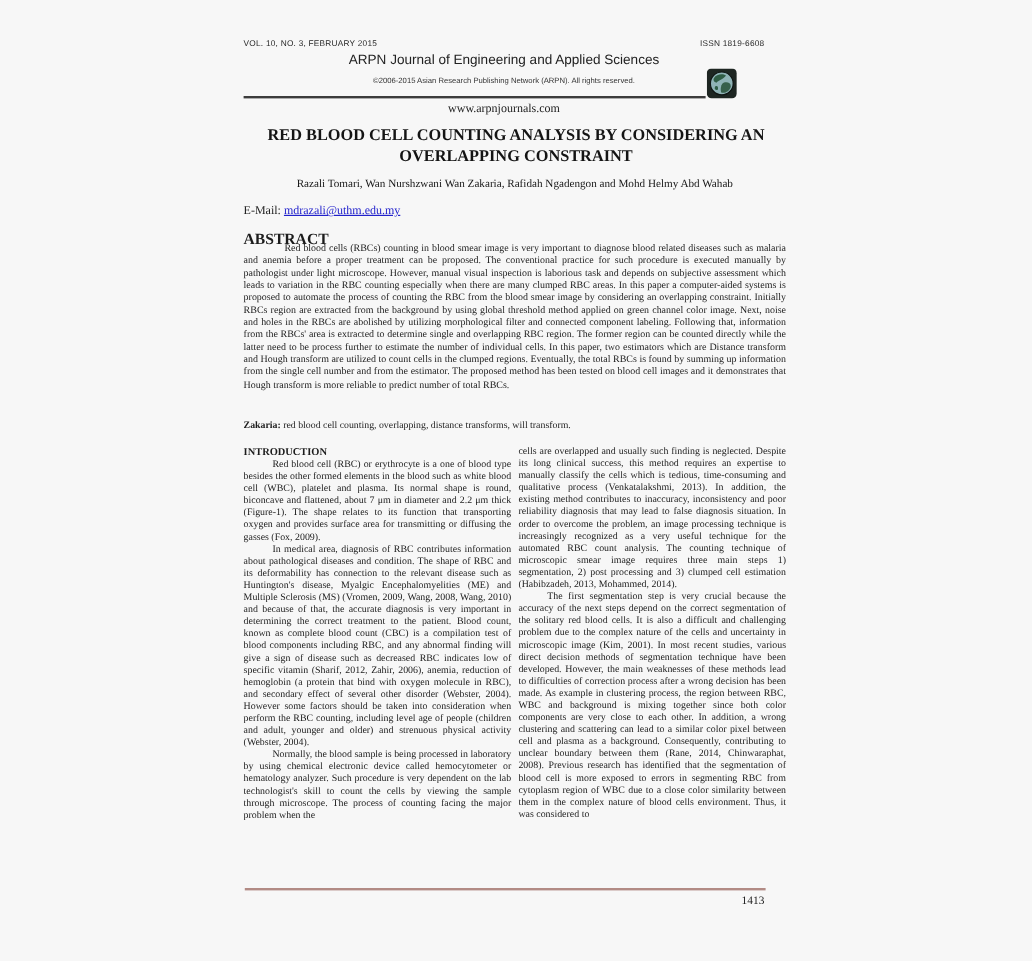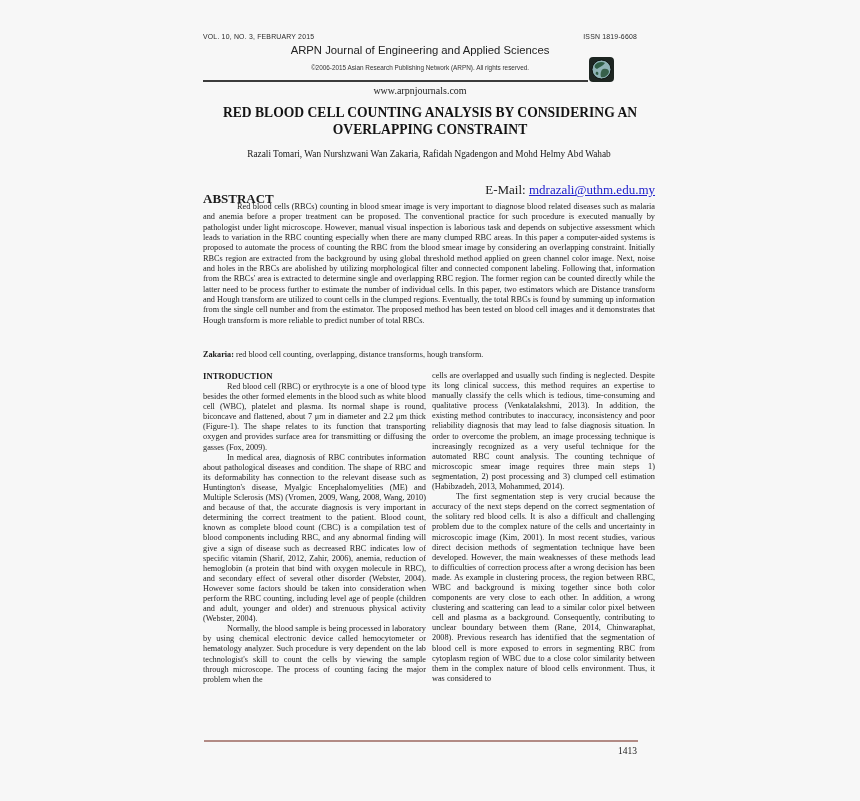--- a/index.html
+++ b/index.html
@@ -15,21 +15,21 @@
             font-family:"Liberation Sans", sans-serif;font-size:6.4px;color:#333;}
   .hdr-rule{position:absolute;left:203px;top:80px;width:385px;height:2px;background:#3c3c3c;}
   .hdr-logo{position:absolute;left:589px;top:57px;width:25px;height:25px;}
   .hdr-site{position:absolute;left:203px;top:85px;width:434px;text-align:center;font-size:10px;color:#222;}
 
   
   .title{position:absolute;left:208px;top:104px;width:444px;text-align:center;
          font-size:13.6px;line-height:17px;font-weight:bold;margin:0;color:#141414;}
   .authors{position:absolute;left:203px;top:149px;width:452px;text-align:center;font-size:9.3px;color:#161616;}
   .affil{position:absolute;left:203px;top:161px;width:452px;text-align:center;font-size:7.6px;color:#222;}
-  .email-line{position:absolute;left:203px;top:182px;width:452px;text-align:right;font-size:13px;color:#222;}
+  .email-line{position:absolute;left:203px;top:170px;width:452px;text-align:left;font-size:10px;color:#222;}
   .email-line a{color:#2222cc;text-decoration:underline;}
 
   
   .abs-head{position:absolute;left:203px;top:191px;font-size:13px;font-weight:bold;}
   .abs-body{position:absolute;left:203px;top:202px;width:452px;margin:0;text-align:justify;
             font-size:8.3px;line-height:10.35px;text-indent:34px;}
   .kw{position:absolute;left:203px;top:350px;width:452px;margin:0;font-size:8.2px;}
 
   
   .cols{position:absolute;left:203px;top:371px;width:452px;display:flex;gap:6px;}
@@ -73,21 +73,21 @@
   <h1 class="title">RED BLOOD CELL COUNTING ANALYSIS BY CONSIDERING AN OVERLAPPING CONSTRAINT</h1>
   <div class="authors">Razali Tomari, Wan Nurshzwani Wan Zakaria, Rafidah Ngadengon and Mohd Helmy Abd Wahab</div>
 
   <div class="email-line">
     <span>E-Mail: </span><a href="#">mdrazali@uthm.edu.my</a>
   </div>
 
   <div class="abs-head">ABSTRACT</div>
   <p class="abs-body">Red blood cells (RBCs) counting in blood smear image is very important to diagnose blood related diseases such as malaria and anemia before a proper treatment can be proposed. The conventional practice for such procedure is executed manually by pathologist under light microscope. However, manual visual inspection is laborious task and depends on subjective assessment which leads to variation in the RBC counting especially when there are many clumped RBC areas. In this paper a computer-aided systems is proposed to automate the process of counting the RBC from the blood smear image by considering an overlapping constraint. Initially RBCs region are extracted from the background by using global threshold method applied on green channel color image. Next, noise and holes in the RBCs are abolished by utilizing morphological filter and connected component labeling. Following that, information from the RBCs' area is extracted to determine single and overlapping RBC region. The former region can be counted directly while the latter need to be process further to estimate the number of individual cells. In this paper, two estimators which are Distance transform and Hough transform are utilized to count cells in the clumped regions. Eventually, the total RBCs is found by summing up information from the single cell number and from the estimator. The proposed method has been tested on blood cell images and it demonstrates that Hough transform is more reliable to predict number of total RBCs.</p>
 
-  <p class="kw"><b>Zakaria:</b><span> red blood cell counting, overlapping, distance transforms, hough transform.</span></p>
+  <p class="kw"><b>Zakaria:</b><span> red blood cell counting, overlapping, distance transforms, will transform.</span></p>
 
   <div class="cols">
     <div class="col">
       <div class="sec-head">INTRODUCTION</div>
       <p class="ind">Red blood cell (RBC) or erythrocyte is a one of blood type besides the other formed elements in the blood such as white blood cell (WBC), platelet and plasma. Its normal shape is round, biconcave and flattened, about 7 μm in diameter and 2.2 μm thick (Figure-1). The shape relates to its function that transporting oxygen and provides surface area for transmitting or diffusing the gasses (Fox, 2009).</p>
       <p class="ind">In medical area, diagnosis of RBC contributes information about pathological diseases and condition. The shape of RBC and its deformability has connection to the relevant disease such as Huntington's disease, Myalgic Encephalomyelities (ME) and Multiple Sclerosis (MS) (Vromen, 2009, Wang, 2008, Wang, 2010) and because of that, the accurate diagnosis is very important in determining the correct treatment to the patient. Blood count, known as complete blood count (CBC) is a compilation test of blood components including RBC, and any abnormal finding will give a sign of disease such as decreased RBC indicates low of specific vitamin (Sharif, 2012, Zahir, 2006), anemia, reduction of hemoglobin (a protein that bind with oxygen molecule in RBC), and secondary effect of several other disorder (Webster, 2004). However some factors should be taken into consideration when perform the RBC counting, including level age of people (children and adult, younger and older) and strenuous physical activity (Webster, 2004).</p>
       <p class="ind">Normally, the blood sample is being processed in laboratory by using chemical electronic device called hemocytometer or hematology analyzer. Such procedure is very dependent on the lab technologist's skill to count the cells by viewing the sample through microscope. The process of counting facing the major problem when the</p>
     </div>
     <div class="col">
       <p class="cont">cells are overlapped and usually such finding is neglected. Despite its long clinical success, this method requires an expertise to manually classify the cells which is tedious, time-consuming and qualitative process (Venkatalakshmi, 2013). In addition, the existing method contributes to inaccuracy, inconsistency and poor reliability diagnosis that may lead to false diagnosis situation. In order to overcome the problem, an image processing technique is increasingly recognized as a very useful technique for the automated RBC count analysis. The counting technique of microscopic smear image requires three main steps 1) segmentation, 2) post processing and 3) clumped cell estimation (Habibzadeh, 2013, Mohammed, 2014).</p>

